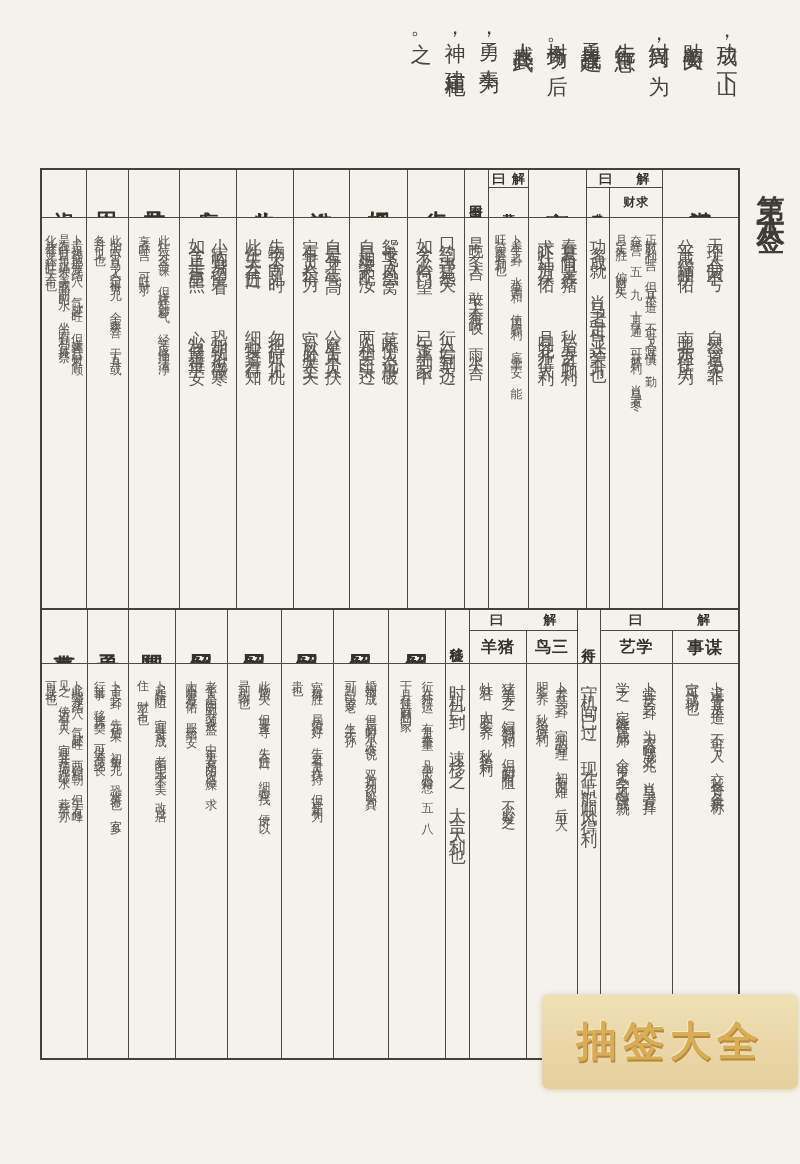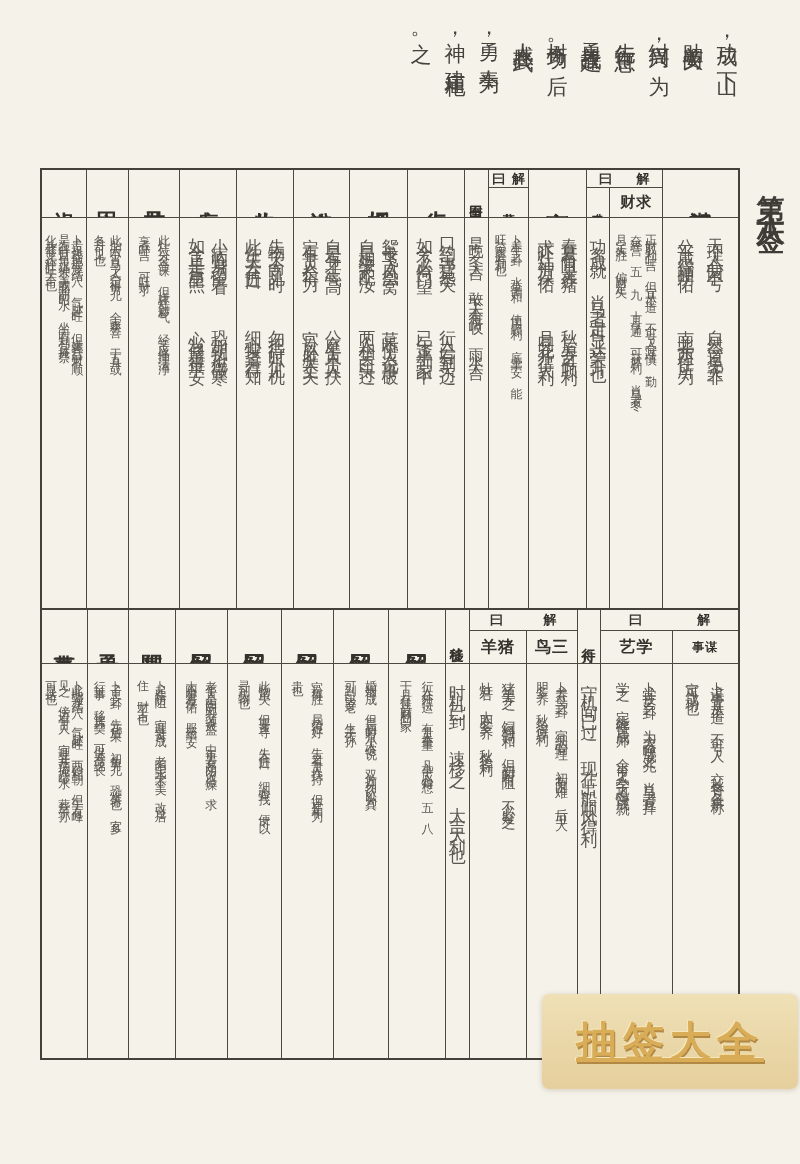--- a/index.html
+++ b/index.html
@@ -71,21 +71,21 @@
             <div class="vline" style="font-size: 17px; letter-spacing: 6.4px;">公平感得神明佑　　南北东西任所为</div>
           </div>
         </div>
         <div class="tgroup">
           <div class="strip">
             <span>解</span>
             <span>曰</span>
           </div>
           <div class="gbody">
             <div class="tcol" style="width: 52px;">
-              <div class="hdr hdr-h" style="font-size: 15px;">财求</div>
+              <div class="hdr hdr-h" style="font-size: 12px;">财求</div>
               <div class="cbody">
                 <div class="vline" style="font-size: 12px; letter-spacing: 5px;">正财取利叶吉　但宜从正道　不可亏人宜谨慎　勤</div>
                 <div class="vline" style="font-size: 12px; letter-spacing: 5px;">奋经营　五　九　十月亨通　可获厚利　肖马者冬</div>
                 <div class="vline" style="font-size: 12px; letter-spacing: 5px;">月定大胜　偏财定失</div>
               </div>
             </div>
             <div class="tcol" style="width: 24px;">
               <div class="hdr hdr-v" style="font-size: 12px;">功名</div>
               <div class="cbody">
                 <div class="vline" style="font-size: 17px; letter-spacing: 7.9px;">功名成就　肖马者定可显达荣升也</div>
@@ -180,21 +180,21 @@
         </div>
       </div>
     <div class="band band2" id="band1">
         <div class="tgroup">
           <div class="strip">
             <span>解</span>
             <span>曰</span>
           </div>
           <div class="gbody">
             <div class="tcol" style="width: 66px;">
-              <div class="hdr hdr-h" style="font-size: 12px;">事谋</div>
+              <div class="hdr hdr-h" style="font-size: 17px;">事谋</div>
               <div class="cbody">
                 <div class="vline" style="font-size: 14px; letter-spacing: 4.8px;">卜谋事宜从正道　不可亏人　交秋冬月各事称</div>
                 <div class="vline" style="font-size: 14px; letter-spacing: 4.8px;">定可成功也</div>
               </div>
             </div>
             <div class="tcol" style="width: 72px;">
               <div class="hdr hdr-h" style="font-size: 16px;">艺学</div>
               <div class="cbody">
                 <div class="vline" style="font-size: 14px; letter-spacing: 4.8px;">卜学技艺之卦　为大器晚成之兆　肖马者宜择</div>
                 <div class="vline" style="font-size: 14px; letter-spacing: 4.8px;">学之　定能得艺成师　余肖之人学之恐慢成就</div>
@@ -289,15 +289,15 @@
           <div class="hdr hdr-v" style="font-size: 22px;">青草</div>
           <div class="cbody">
             <div class="vline" style="font-size: 12px; letter-spacing: 4.3px;">卜此地骑龙结穴　气脉足旺　两砂相朝　但午方有峰</div>
             <div class="vline" style="font-size: 12px; letter-spacing: 4.3px;">见之　傍边有古人　宜理妥井消掩八曜水　葬后子孙</div>
             <div class="vline" style="font-size: 12px; letter-spacing: 4.3px;">可显达也</div>
           </div>
         </div>
       </div>
   </div>
   <div class="watermark">
-    <span style="color: rgb(217, 173, 88); text-decoration: underline;">抽签大全</span>
+    <span style="color: rgb(217, 173, 88);">抽签大全</span>
   </div>
 </div>
 
 </body></html>

